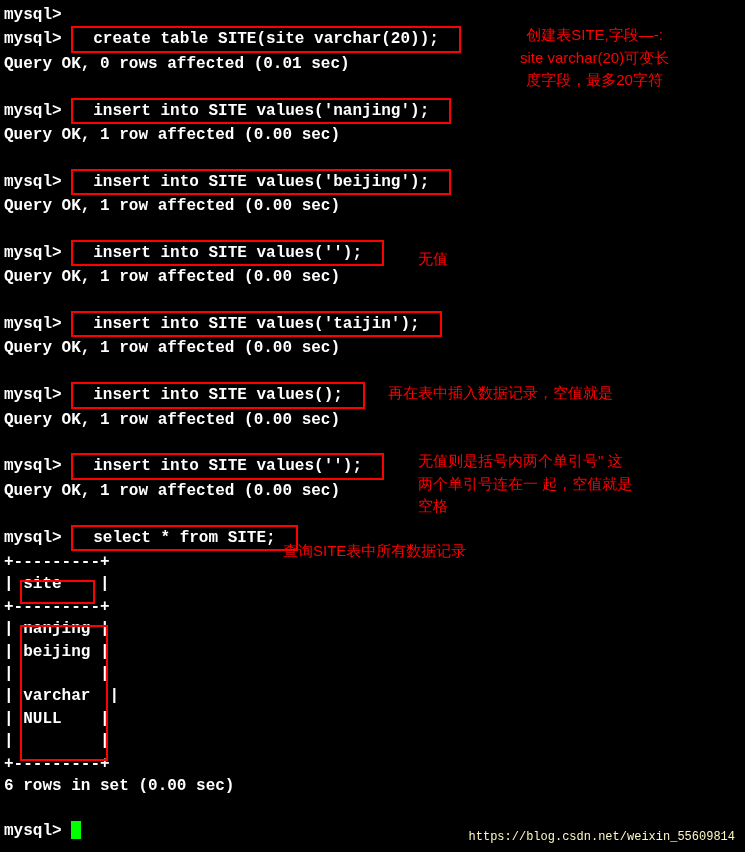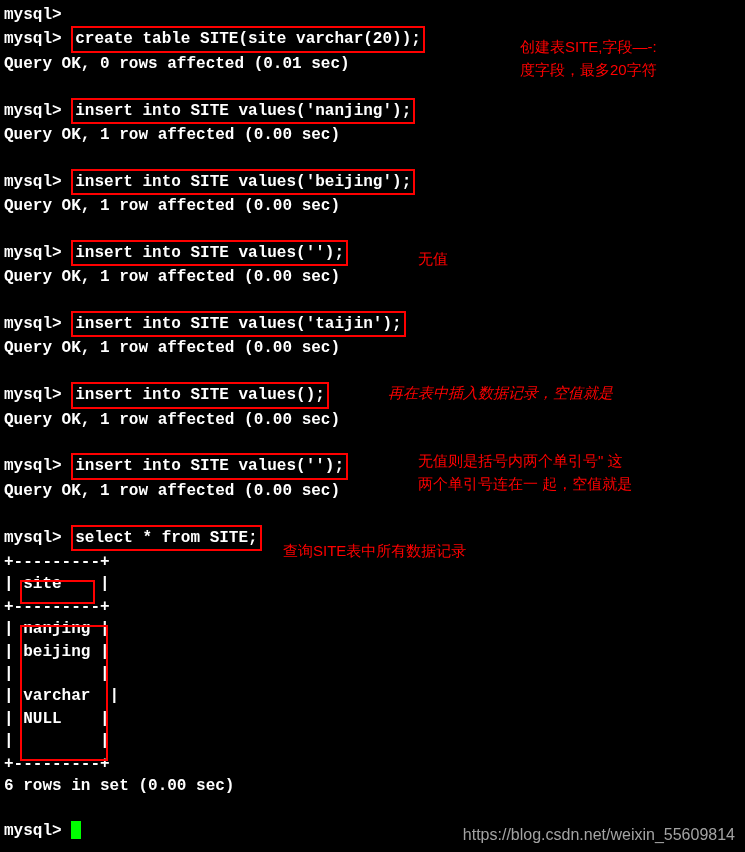--- a/index.html
+++ b/index.html
@@ -20,43 +20,43 @@
       overflow: hidden;
     }
     .line {
       white-space: pre;
       position: relative;
       font-weight: bold;
     }
     .red-box {
       border: 2px solid #ff0000;
       display: inline-block;
-      padding: 0 2px;
+      padding: 0 20px;
     }
     .annotation {
       position: absolute;
       color: #ff0000;
       font-family: sans-serif;
       font-size: 15px;
       line-height: 1.5;
     }
     .cursor {
       background: #00ff00;
       display: inline-block;
       width: 10px;
       height: 18px;
       vertical-align: middle;
     }
     .watermark {
       position: absolute;
       bottom: 6px;
       right: 10px;
-      color: #a3a3a3;
-      font-family: Liberation Sans, sans-serif;
-      font-size: 16px;
+      color: #fef9c3;
+      font-family: Liberation Mono, monospace;
+      font-size: 12px;
     }
     .table-box {
       position: absolute;
       border: 2px solid #ff0000;
     }
   </style>
 </head>
 <body>
 
 <div class="line"><span>mysql&gt;</span></div>
@@ -89,34 +89,36 @@
 <div class="line">| beijing |</div>
 <div class="line">|         |</div>
 <div class="line">| varchar  |</div>
 <div class="line">| NULL    |</div>
 <div class="line">|         |</div>
 <div class="line">+---------+</div>
 <div class="line">6 rows in set (0.00 sec)</div>
 <div class="line">&nbsp;</div>
 <div class="line"><span>mysql&gt;</span> <span class="cursor"></span></div>
 
-<div class="annotation" style="top:36px; left:520px;text-align:center;">
+<div class="annotation" style="top:24px; left:520px;text-align:center;">
   <div>创建表SITE,字段—-:</div>
+  <div>site varchar(20)可变长</div>
   <div>度字段，最多20字符</div>
 </div>
 
 <div class="annotation" style="top:248px; left:418px;text-align:center;">无值</div>
 
-<div class="annotation" style="top:382px; left:388px;font-style:italic;">
+<div class="annotation" style="top:382px; left:388px;">
   <div>再在表中插入数据记录，空值就是</div>
 </div>
 
 <div class="annotation" style="top:450px; left:418px;">
   <div>无值则是括号内两个单引号" 这</div>
   <div>两个单引号连在一 起，空值就是</div>
+  <div>空格</div>
 </div>
 
 <div class="annotation" style="top:540px; left:283px;">查询SITE表中所有数据记录</div>
 
 <div class="table-box" style="top:580px; left:20px; width:75px; height:24px;"></div>
 <div class="table-box" style="top:625px; left:20px; width:88px; height:136px;"></div>
 
 <div class="watermark">https://blog.csdn.net/weixin_55609814</div>
 
 </body></html>

